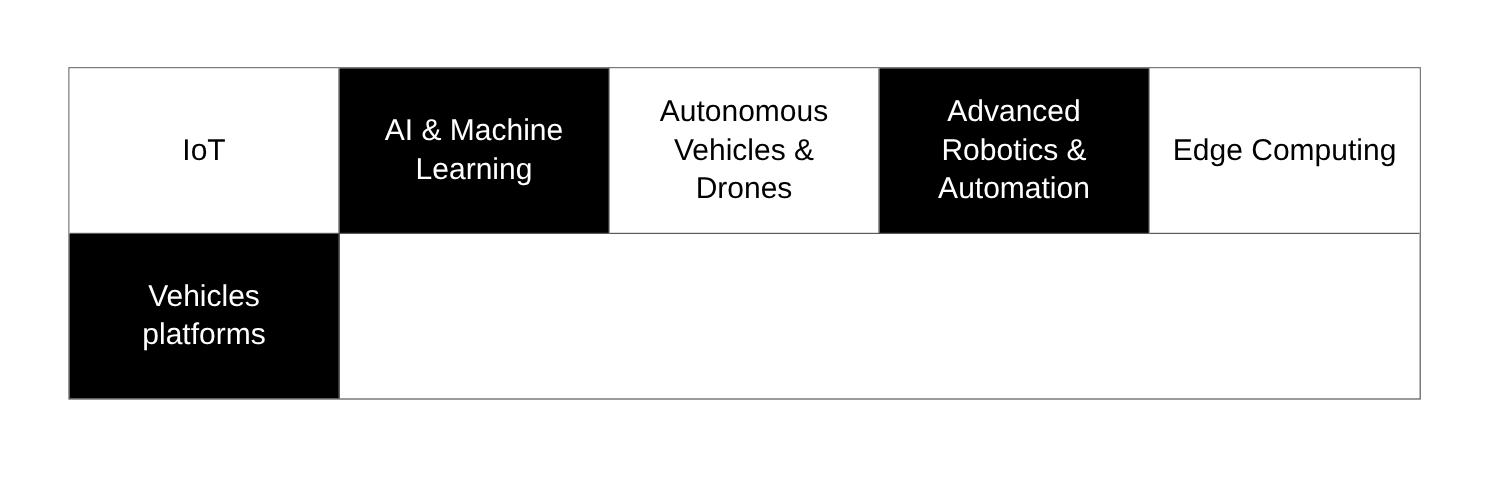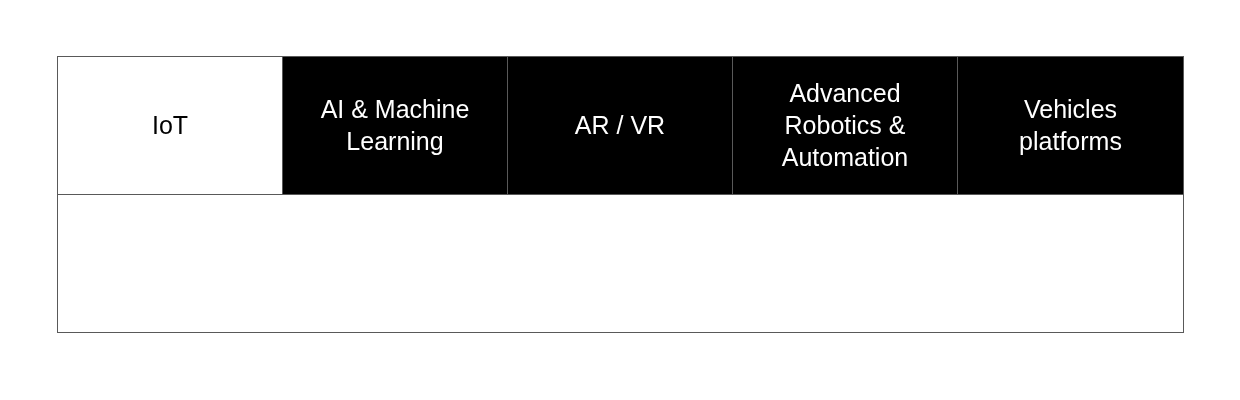--- a/index.html
+++ b/index.html
@@ -48,25 +48,30 @@
 <body>
 
 <div class="grid">
   <div class="cell light">
     <span class="cell-label">IoT</span>
   </div>
   <div class="cell dark">
     <span class="cell-label">AI &amp; Machine
 Learning</span>
   </div>
-  <div class="cell dark">
-    <span class="cell-label">AR / VR</span>
+  <div class="cell light">
+    <span class="cell-label">Autonomous
+Vehicles &amp;
+Drones</span>
   </div>
   <div class="cell dark">
     <span class="cell-label">Advanced
 Robotics &amp;
 Automation</span>
+  </div>
+  <div class="cell light">
+    <span class="cell-label">Edge Computing</span>
   </div>
   <div class="cell dark">
     <span class="cell-label">Vehicles
 platforms</span>
   </div>
 </div>
 
 </body></html>

